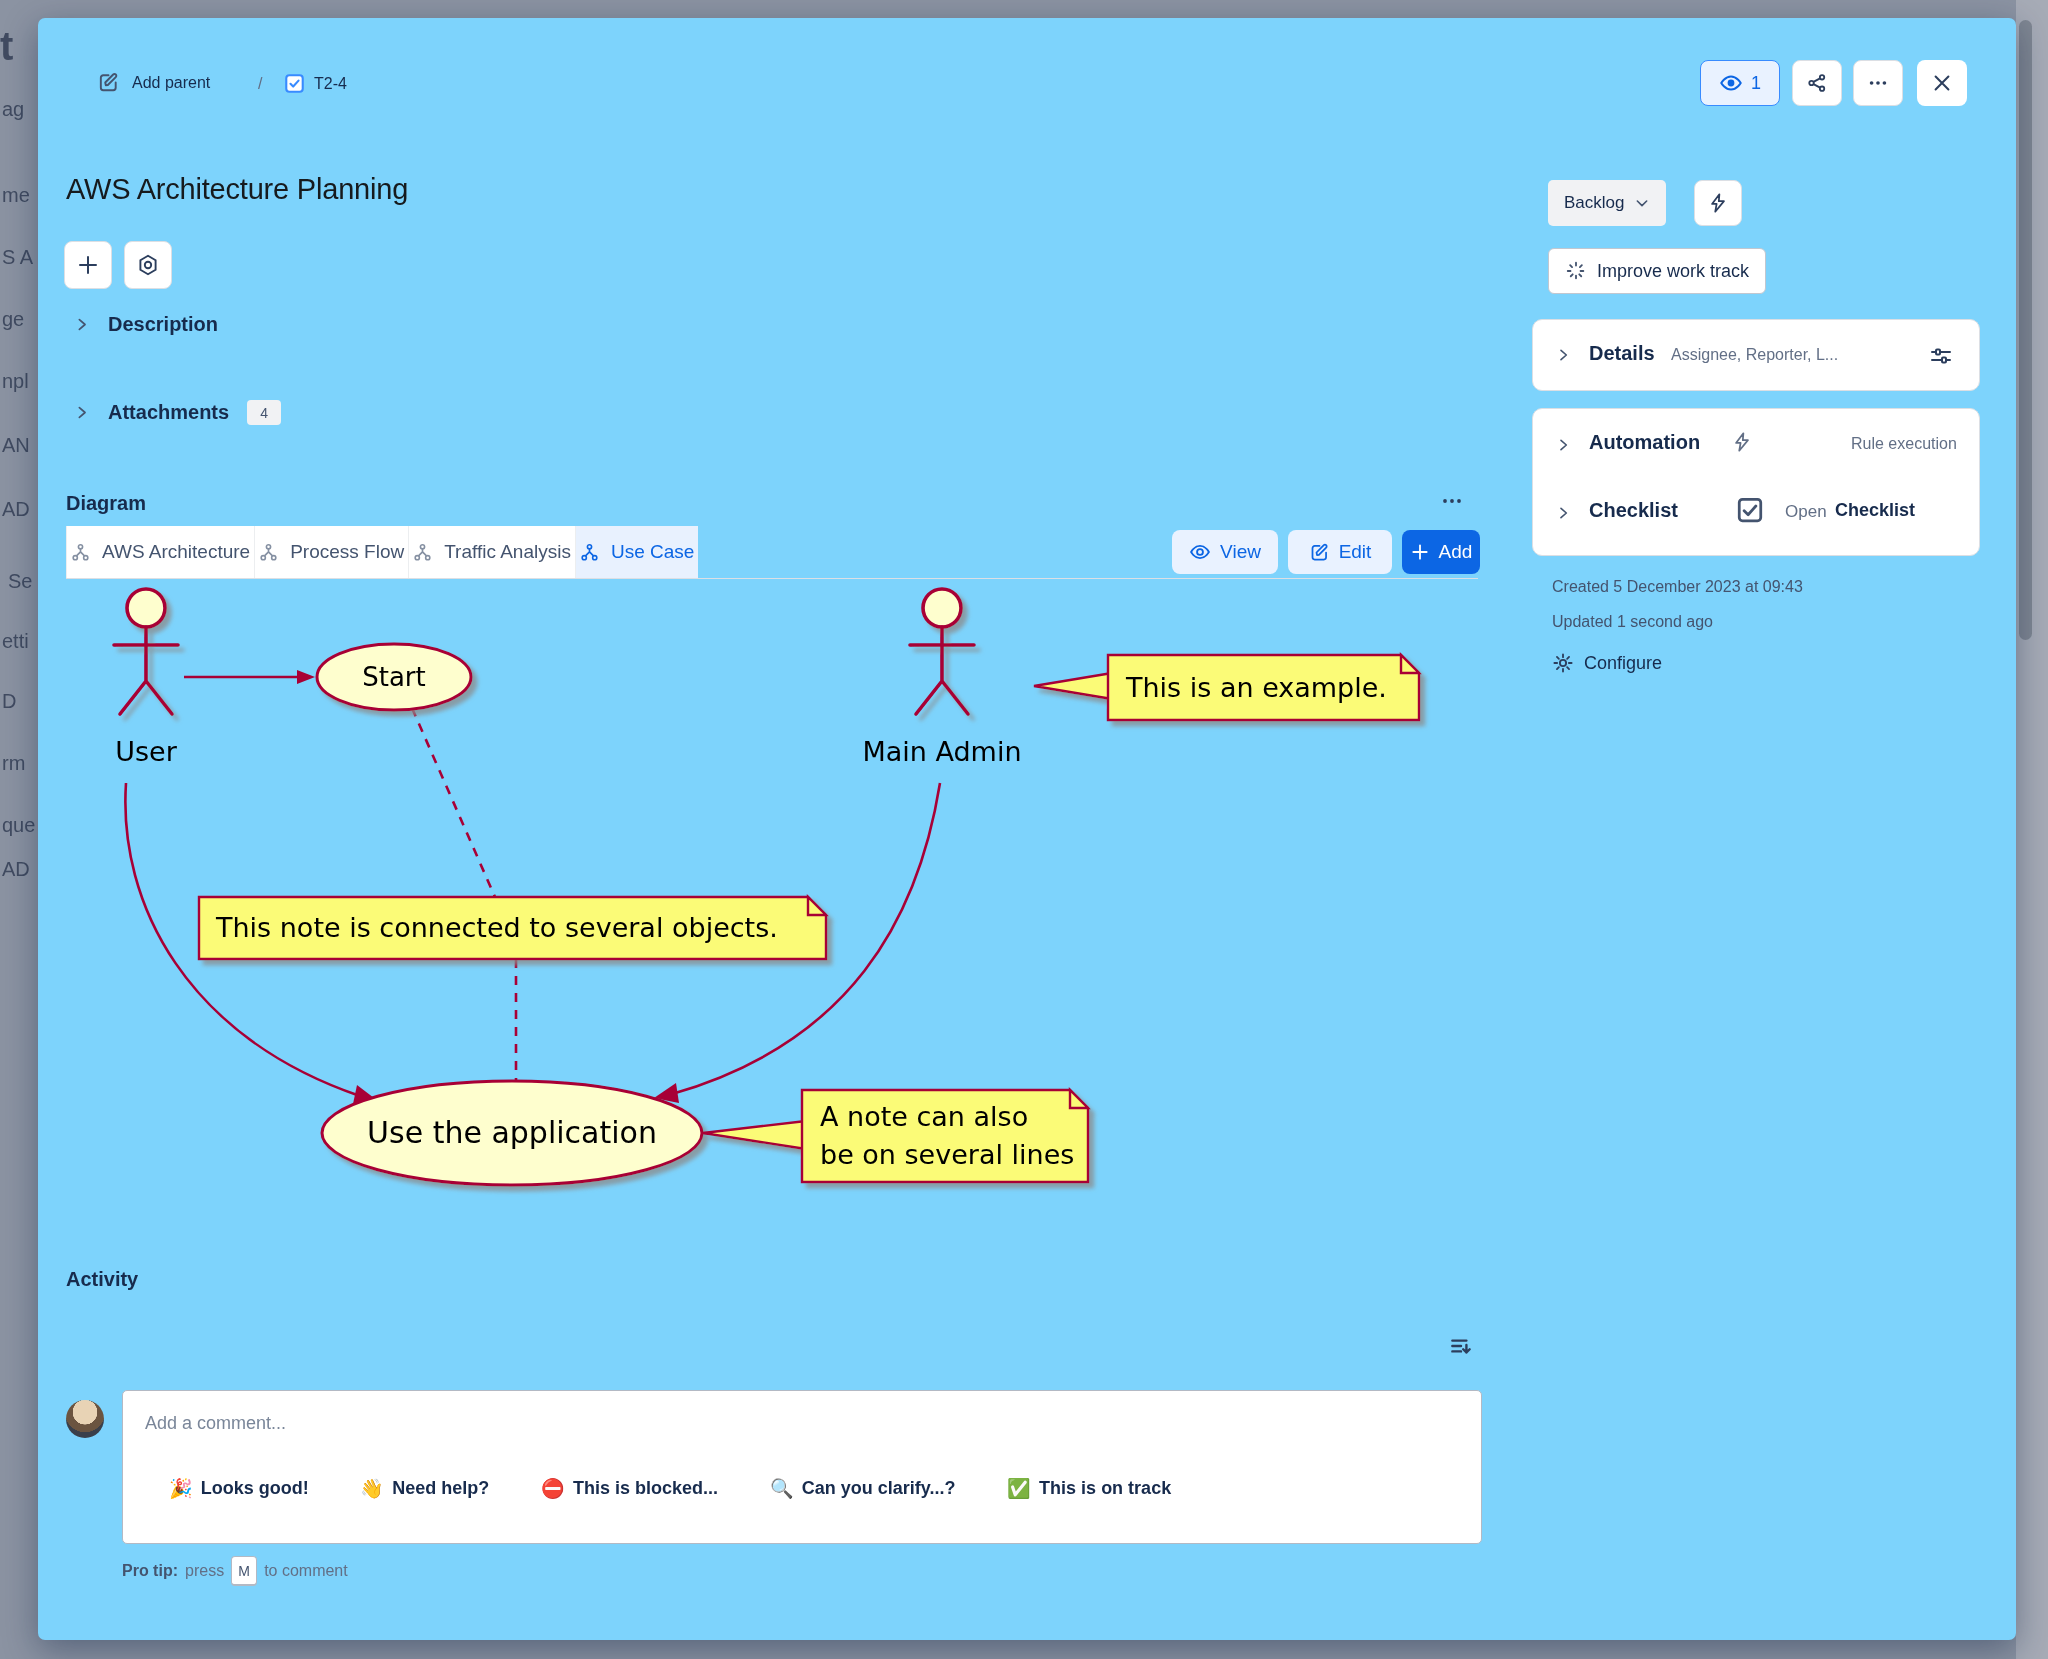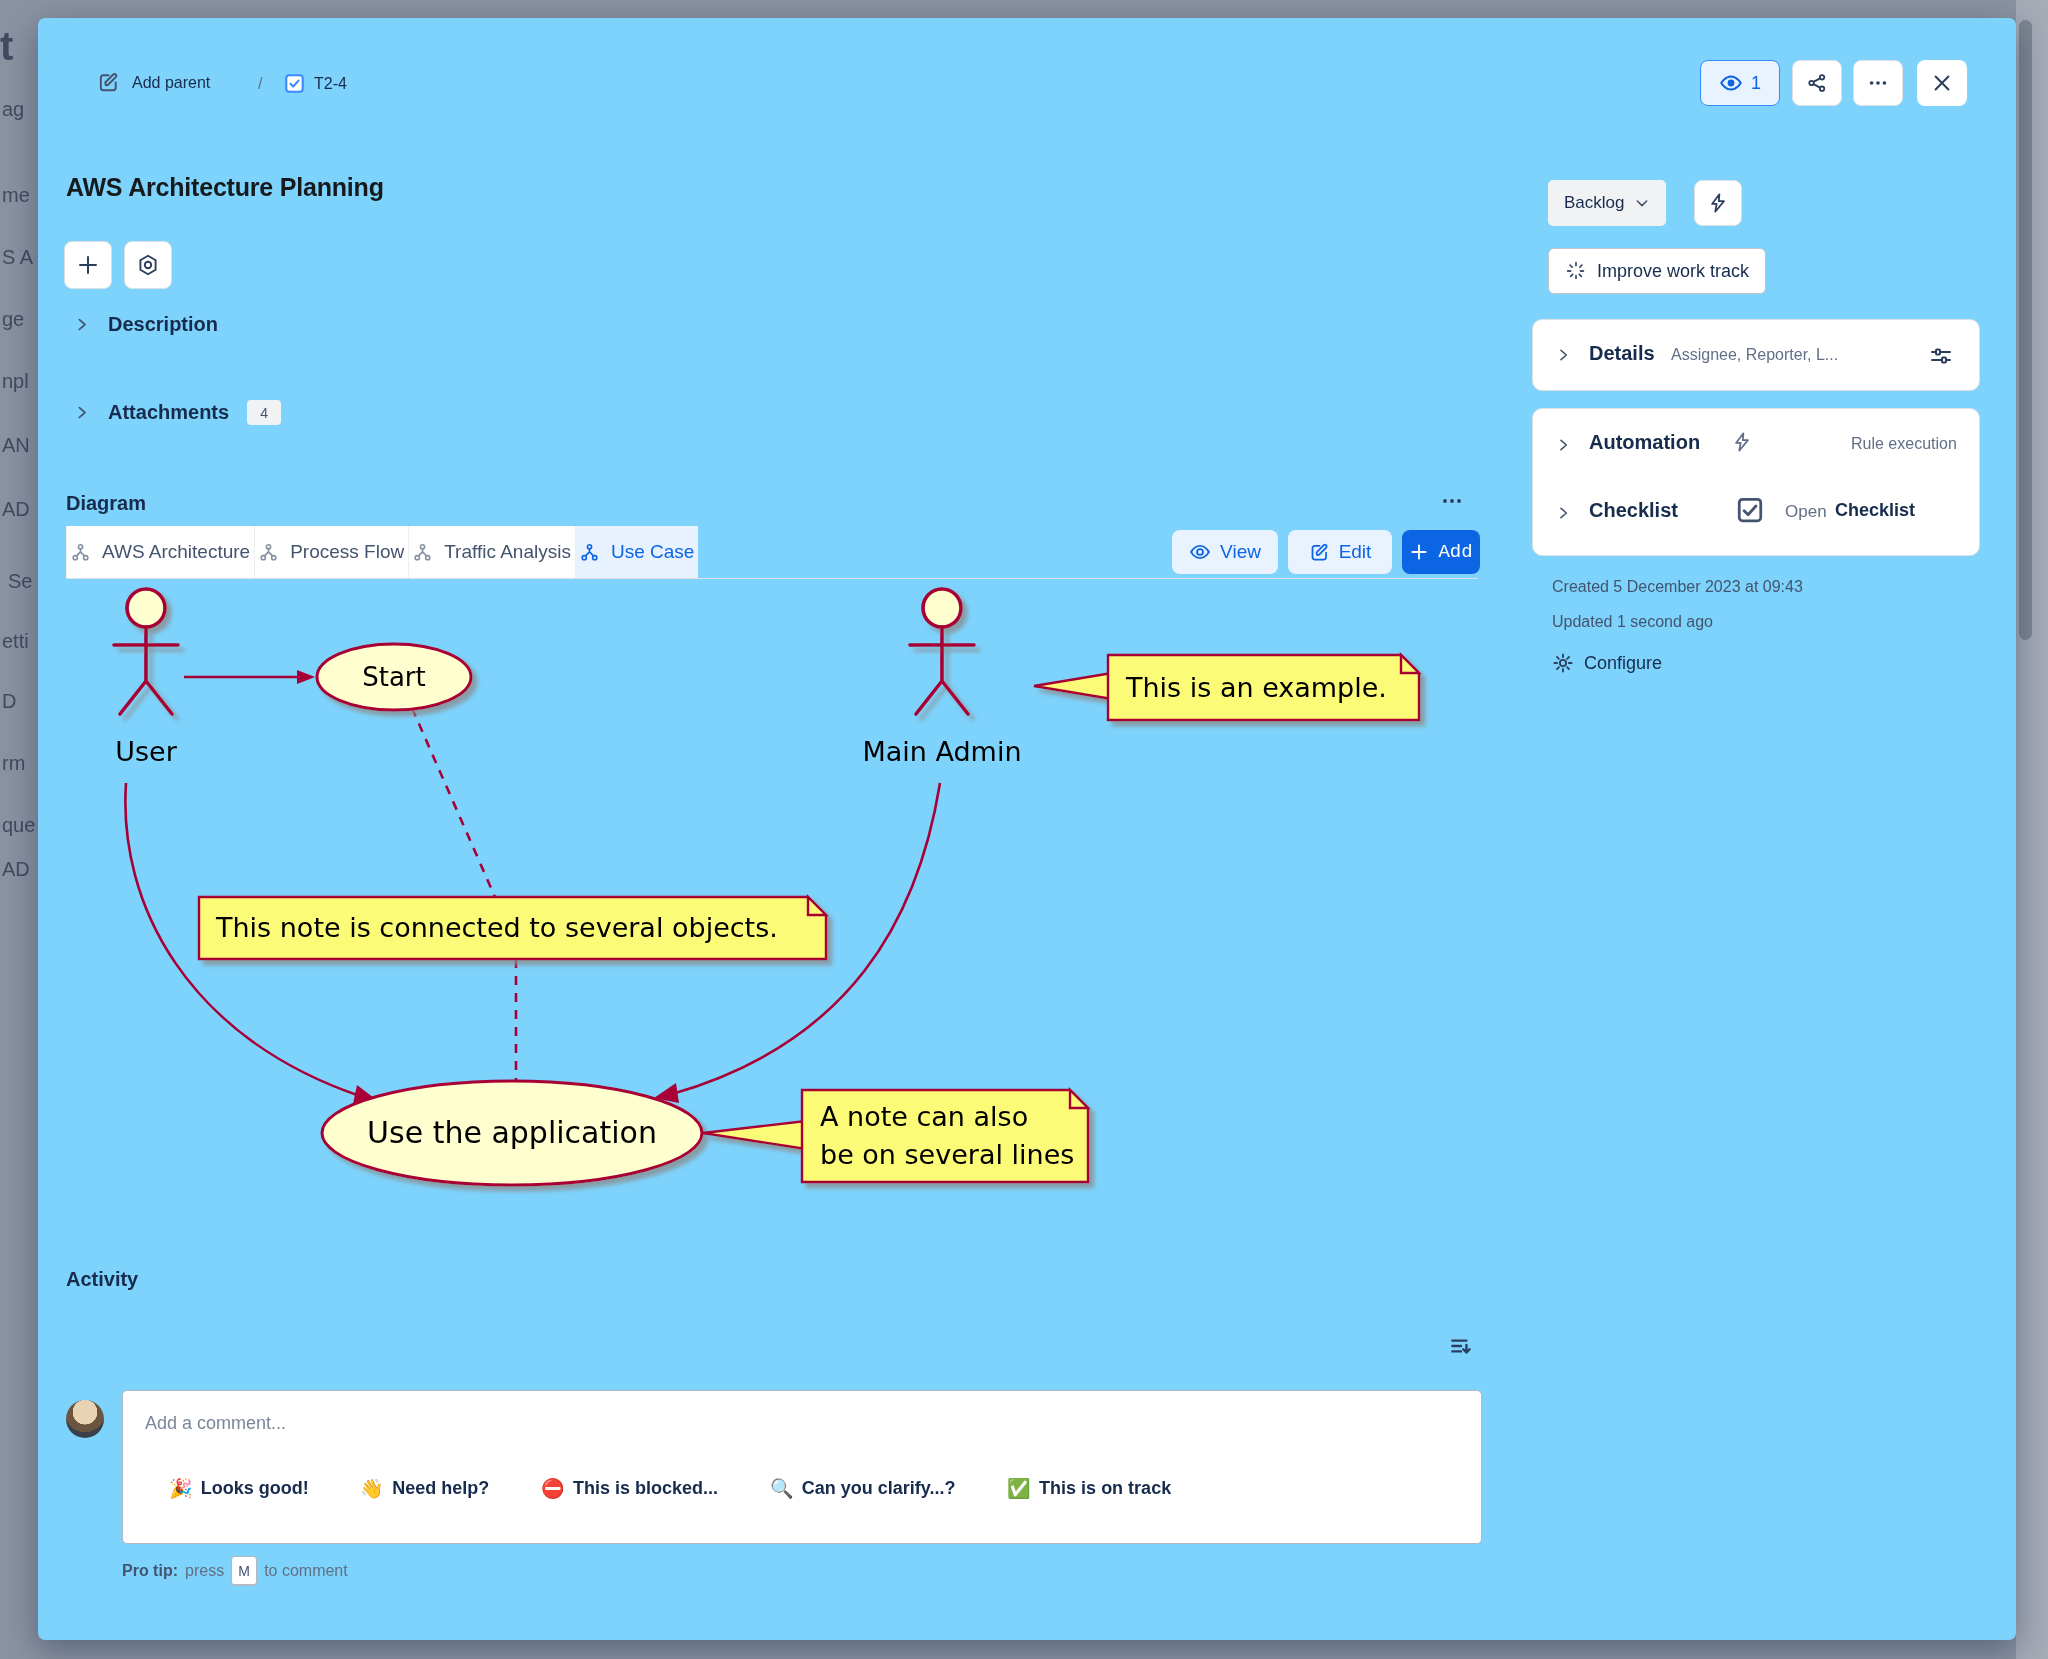--- a/index.html
+++ b/index.html
@@ -21,21 +21,21 @@
          border-radius:7px;box-shadow:0 10px 34px rgba(9,30,66,.4);}
   .abs{position:absolute;}
   .txt{white-space:nowrap;}
   
   .crumb-label{font-size:16px;color:#172b4d;}
   .crumb-sep{font-size:16px;color:#626f86;}
   .icon-btn{display:flex;align-items:center;justify-content:center;background:#fff;
             border:1px solid #dcdfe4;border-radius:8px;cursor:pointer;}
   .watch-btn{display:flex;align-items:center;justify-content:center;gap:8px;background:#e9f2ff;
              border:1.5px solid #388bff;border-radius:8px;color:#0c66e4;font-size:18px;cursor:pointer;}
-  .page-title{font-size:25px;font-weight:700;color:#161a1d;letter-spacing:-.2px;}
+  .page-title{font-size:29px;font-weight:400;color:#161a1d;letter-spacing:-.2px;}
   .sec-head{font-size:20px;font-weight:700;color:#172b4d;}
   .badge{display:flex;align-items:center;justify-content:center;background:#f1f2f4;border-radius:4px;
          font-size:14px;color:#44546f;}
   
   .tabrow{display:flex;border-bottom:1px solid #dcdfe4;}
   .dtab{display:flex;align-items:center;gap:12px;padding:0 4px;height:52px;font-size:19px;
         color:#44546f;background:#fff;border-right:1px solid #eceef0;cursor:pointer;}
   .dtab:first-child{border-left:1px solid #eceef0;}
   .dtab.sel{background:#e8f1fe;color:#0c66e4;border-right:none;}
   .soft-btn{display:flex;align-items:center;justify-content:center;gap:9px;background:#e9f2ff;
@@ -225,21 +225,21 @@
       </svg>
       <span>View</span>
     </button>
     <button class="abs soft-btn" style="left:1250px;top:512px;width:104px;height:44px;">
       <svg width="21" height="21" viewBox="0 0 24 24" fill="none" stroke="#0c66e4" stroke-width="2" stroke-linecap="round" stroke-linejoin="round">
         <path d="M12 4.5H6.5A2.5 2.5 0 0 0 4 7v10.5A2.5 2.5 0 0 0 6.5 20H17a2.5 2.5 0 0 0 2.5-2.5V12"></path>
         <path d="M9.2 15l-.6-3 8.3-8.3a1.9 1.9 0 0 1 2.7 2.7L11.3 14.6 9.2 15z"></path>
       </svg>
       <span>Edit</span>
     </button>
-    <button class="abs solid-btn" style="left:1364px;top:512px;width:78px;height:44px;font-family:Liberation Mono, monospace;">
+    <button class="abs solid-btn" style="left:1364px;top:512px;width:78px;height:44px;">
       <svg width="20" height="20" viewBox="0 0 24 24" fill="none" stroke="#fff" stroke-width="2.2" stroke-linecap="round">
         <path d="M12 4v16M4 12h16"></path>
       </svg>
       <span>Add</span>
     </button>
 
     <svg class="abs" style="left:22px;top:557px;" width="1440" height="700" viewBox="0 0 1440 700">
       <defs>
         <filter id="ds" x="-20%" y="-20%" width="150%" height="150%">
           <feDropShadow dx="5" dy="5" stdDeviation="2.2" flood-color="#8a8a8a" flood-opacity="0.75"></feDropShadow>

